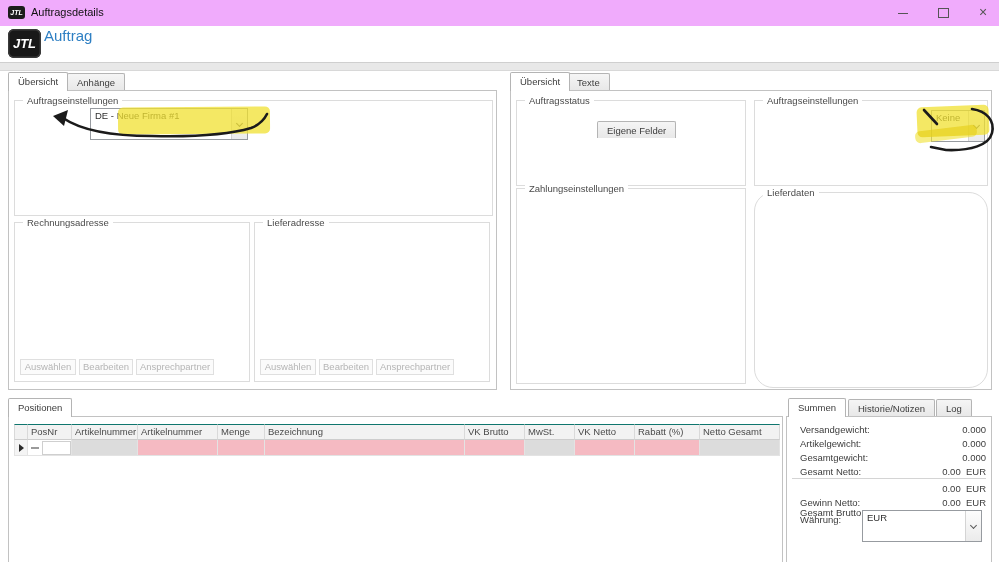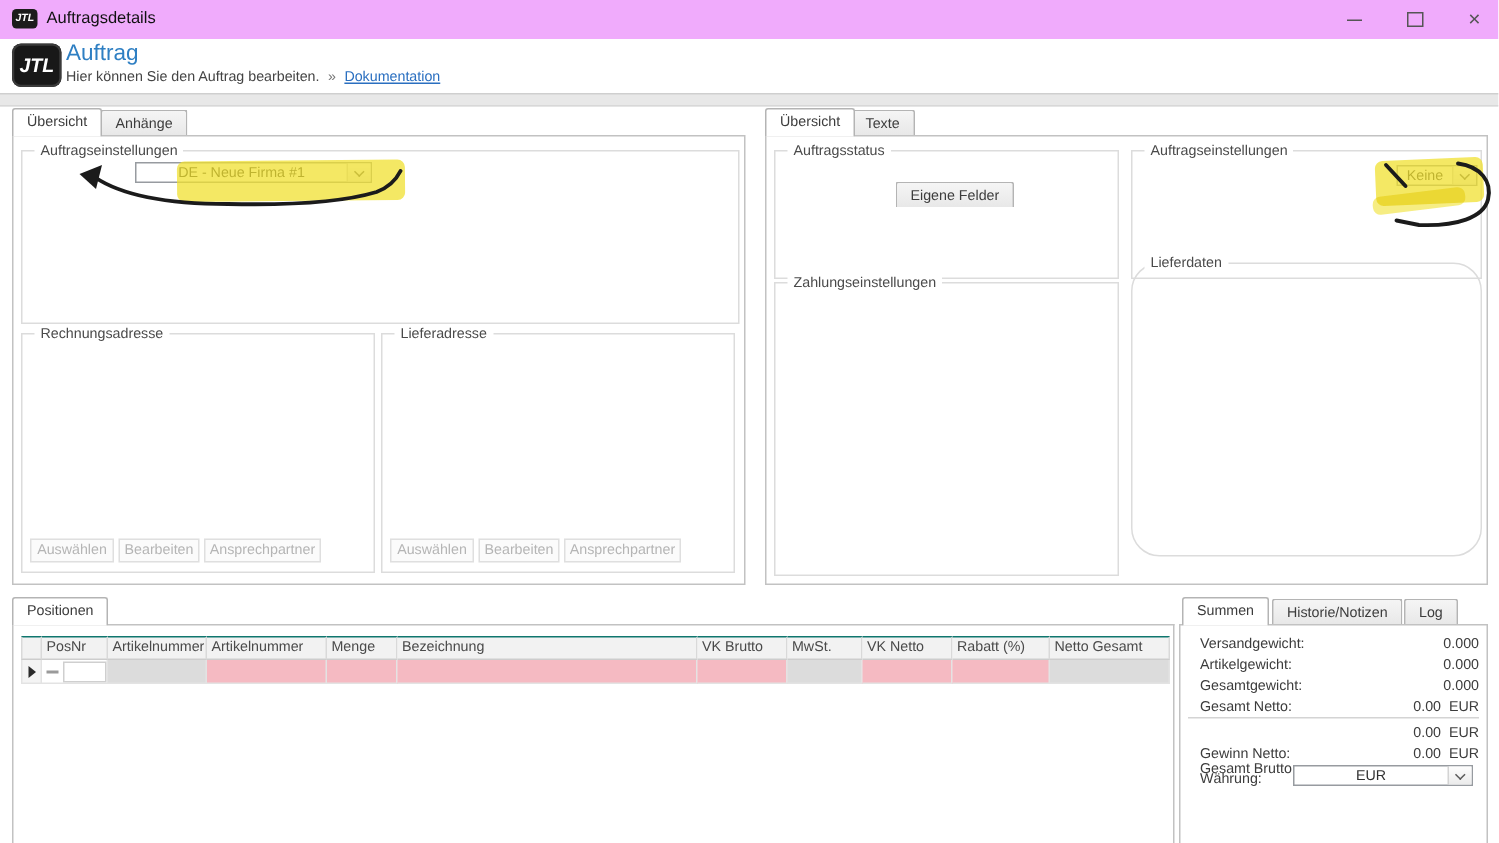--- a/index.html
+++ b/index.html
@@ -6,22 +6,22 @@
   body{width:999px;height:562px;position:relative;overflow:hidden;background:#fff;
        font-family:"Liberation Sans",sans-serif;color:#3d3d3d;}
   .lbl{position:absolute;font-size:9.5px;color:#3e3e3e;white-space:nowrap;}
   .lbl.tight{font-size:9px;letter-spacing:-0.15px;}
   .lbl.xtight{font-size:8.5px;letter-spacing:-0.25px;}
   .lbl.dim{color:#a3a3a3;}
   .inp{position:absolute;background:#fff;border:1px solid #abaeb3;height:16px;font-size:9.5px;
        line-height:16px;padding:0 4px;color:#2f2f2f;overflow:hidden;white-space:nowrap;box-sizing:border-box;}
   .inp.dis{border-color:#d6d6d6;color:#a9a9a9;}
   .inp.ra{text-align:right;}
-  .combo{position:absolute;background:#fff;border:1px solid #979ba0;height:14px;display:flex;
-         font-size:9.5px;line-height:14px;color:#2f2f2f;box-sizing:border-box;text-align:center;}
+  .combo{position:absolute;background:#fff;border:1px solid #979ba0;height:32px;display:flex;
+         font-size:9.5px;line-height:14px;color:#2f2f2f;box-sizing:border-box;}
   .combo .cval{flex:1;padding:0 4px;overflow:hidden;white-space:nowrap;}
   .combo .cbtn{width:15px;border-left:1px solid #d4d4d4;background:linear-gradient(#fdfdfd,#ebebeb);
                display:flex;align-items:center;justify-content:center;}
   .chev{width:4px;height:4px;border-right:1.3px solid #5a5a5a;border-bottom:1.3px solid #5a5a5a;
         transform:rotate(45deg);margin-top:-2px;}
   .combo.dis{border-color:#d2d2d2;color:#a8a8a8;}
   .combo.dis .cbtn{border-left-color:#e2e2e2;background:#f6f6f6;}
   .combo.dis .chev{border-color:#b2b2b2;}
   .group{position:absolute;border:1px solid #dcdcdc;}
   .gt{position:absolute;top:-6px;left:8px;background:#fff;padding:0 4px;font-size:9.5px;
@@ -63,25 +63,20 @@
       <span style="width:9px;height:8px;border:1px solid #555;display:block;"></span>
     </div>
   <div class="wctl" style="left:973px;top:2px;font-size:14px;color:#555;">
       <span>×</span>
     </div>
 </div>
 
 <div style="position:absolute;left:0;top:26px;width:999px;height:36px;">
   <div style="position:absolute;left:8px;top:3px;width:33px;height:29px;background:#181818;border-radius:6px;color:#fff;font-size:13px;font-weight:bold;font-style:italic;text-align:center;line-height:29px;box-shadow:inset 0 0 0 1.5px #3a3a3a;">JTL</div>
   <div style="position:absolute;left:44px;top:1px;font-size:15px;color:#2e7fc3;">Auftrag</div>
-  <div style="position:absolute;left:44px;top:20px;font-size:9.5px;color:#444;white-space:nowrap;">
-    <span>Hier können Sie den Auftrag bearbeiten.</span>
-    <span style="color:#777;margin:0 3px;">»</span>
-    <a style="color:#2a6fc0;text-decoration:underline;cursor:pointer;">Dokumentation</a>
-  </div>
 </div>
 
 <div style="position:absolute;left:0;top:62px;width:999px;height:9px;background:#e8e8e8;border-top:1px solid #cfcfcf;border-bottom:1px solid #d8d8d8;box-sizing:border-box;"></div>
 
 <div class="tab active" style="left:8px;top:72px;"><span>Übersicht</span></div>
 <div class="tab" style="left:67px;top:73px;"><span>Anhänge</span></div>
 <div class="panel" style="left:8px;top:90px;width:489px;height:300px;"></div>
 
 <div class="group" style="left:14px;top:100px;width:477px;height:114px;z-index:2;">
   <span class="gt">Auftragseinstellungen</span>
@@ -226,21 +221,21 @@
 <div class="combo dis" style="left:602px;top:292px;width:140px;">
   <span class="cval">Keine Zahlungsart</span>
   <span class="cbtn">
       <i class="chev"></i>
     </span>
 </div>
 <span class="lbl" style="left:522px;top:317px;">Bankverbindung:</span>
 <div class="inp dis" style="left:602px;top:314px;width:122px;"></div>
 <div class="ebtn" style="left:724px;top:314px;"><span>…</span></div>
 
-<div class="group" style="left:754px;top:175px;width:232px;height:194px;z-index:2;border-radius:19px;">
+<div class="group" style="left:754px;top:192px;width:232px;height:194px;z-index:2;border-radius:19px;">
   <span class="gt">Lieferdaten</span>
 </div>
 <span class="lbl tight" style="left:760px;top:195px;">Voraus. Lieferdatum:</span>
 <div class="combo" style="left:878px;top:192px;width:107px;">
   <span class="cval"></span>
   <span class="cbtn">
       <i class="chev"></i>
     </span>
 </div>
 <span class="lbl" style="left:760px;top:216px;">Lieferschein:</span>

